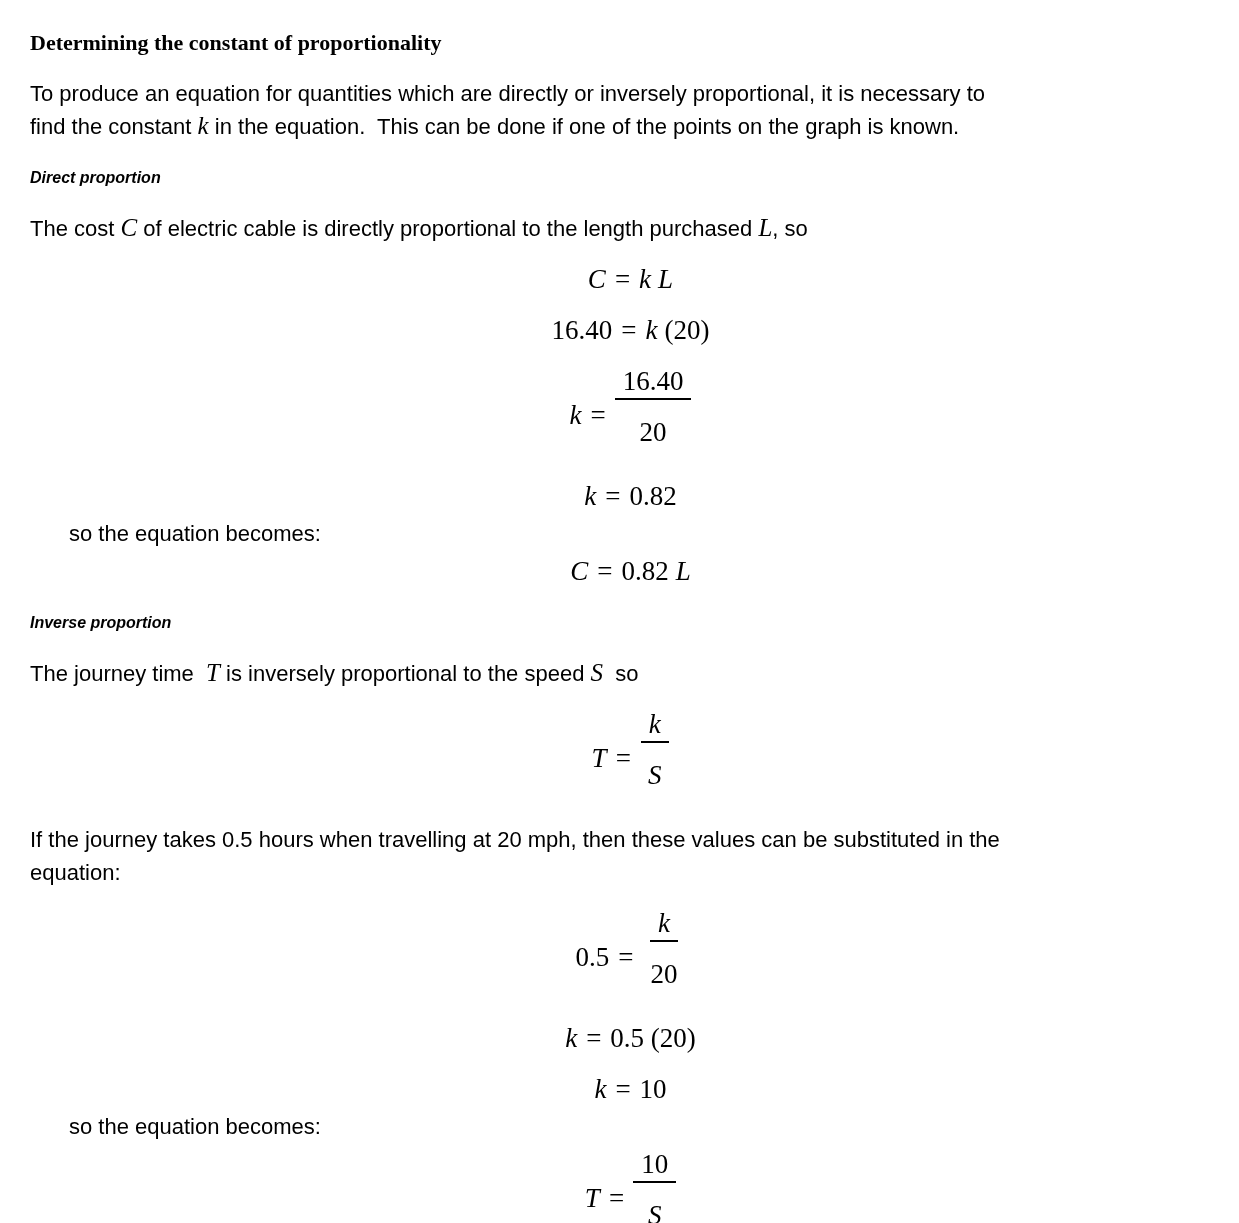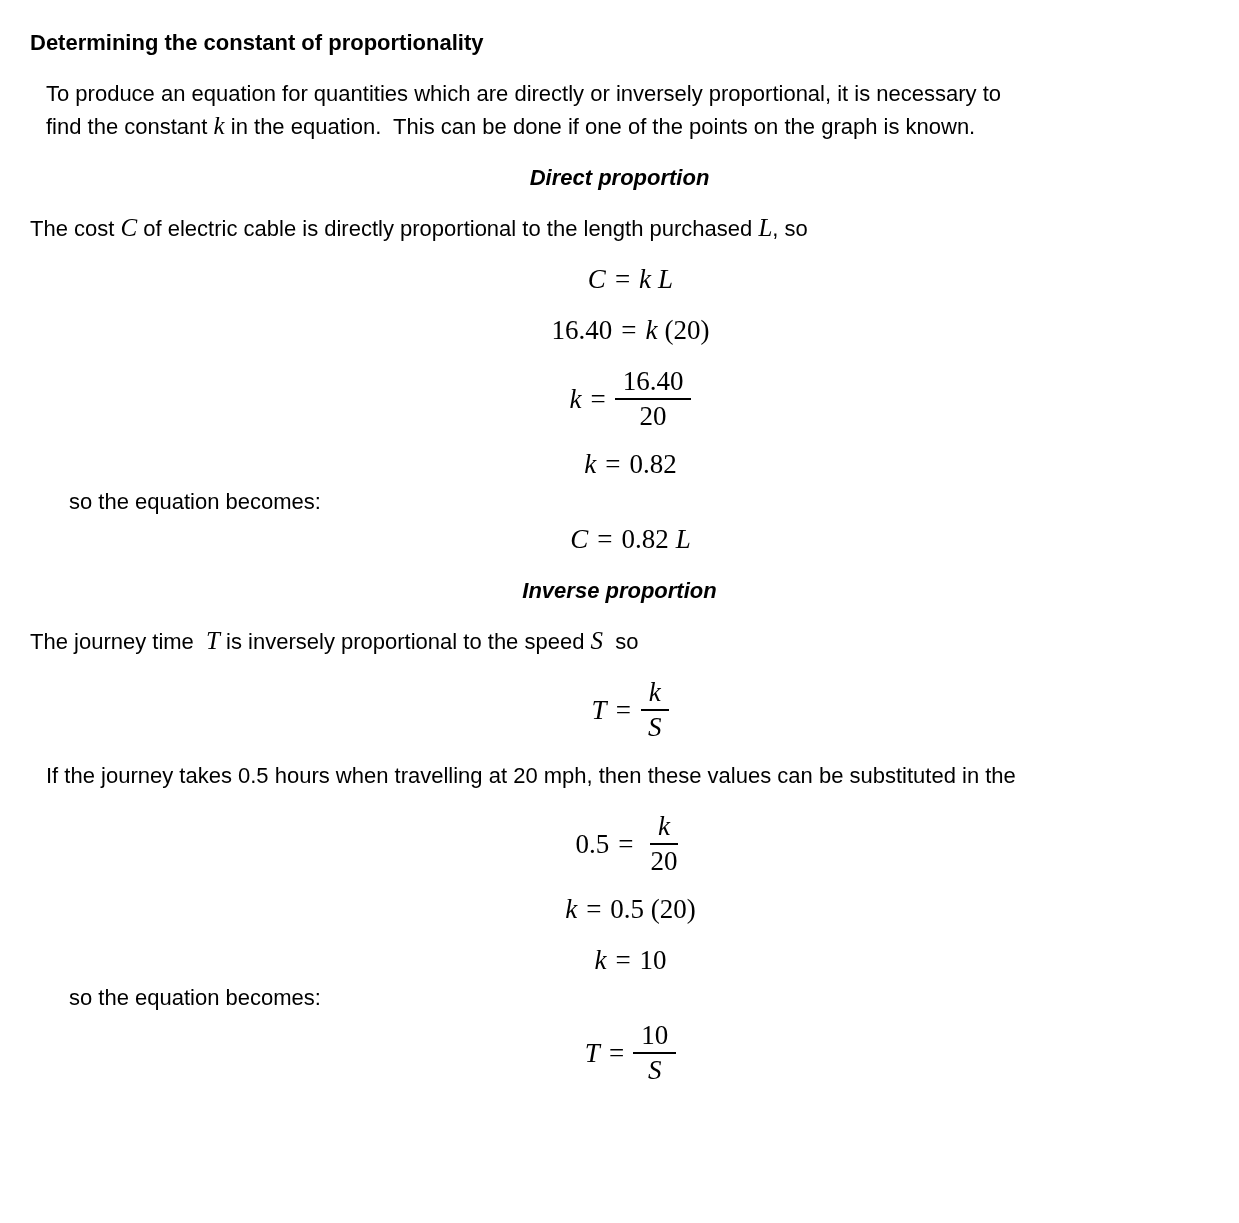--- a/index.html
+++ b/index.html
@@ -15,31 +15,31 @@
     padding: 26px 30px 0 30px;
     font-family: "Liberation Sans", sans-serif;
     font-size: 22px;
     line-height: 33px;
   }
   .title {
     font-size: 22px;
     font-weight: bold;
     line-height: 33px;
     margin: 0 0 18px 0;
+    font-family: Liberation Serif, serif;
   }
   .subheading {
-    font-size: 22px;
+    font-size: 16px;
     font-weight: bold;
     font-style: italic;
     line-height: 33px;
     margin: 0 0 18px 0;
-    text-align: center;
   }
   p { margin: 0 0 18px 0; }
-  .line { display: block; margin-left: 16px; }
+  .line { display: block; }
   
   .mv {
     font-family: "Liberation Serif", serif;
     font-style: italic;
     font-size: 25px;
     line-height: 1;
   }
   
   .equation {
     display: flex;
@@ -62,21 +62,21 @@
     display: inline-flex;
     flex-direction: column;
     align-items: center;
     text-align: center;
   }
   .fnum {
     display: block;
     padding: 0 8px;
     border-bottom: 2px solid #000000;
   }
-  .fden { display: block; padding: 0 8px; }
+  .fden { display: block; padding: 16px 8px; }
 </style>
 </head>
 <body>
 
 <main class="doc">
 
   <h1 class="title">Determining the constant of proportionality</h1>
 
   <p>
     <span class="line">To produce an equation for quantities which are directly or inversely proportional, it is necessary to</span>
@@ -135,20 +135,21 @@
     <span class="it">T</span>
     <span class="mo up">=</span>
     <span class="frac">
       <span class="fnum it">k</span>
       <span class="fden it">S</span>
     </span>
   </div>
 
   <p>
     <span class="line">If the journey takes 0.5 hours when travelling at 20 mph, then these values can be substituted in the</span>
+    <span class="line">equation:</span>
   </p>
 
   <div class="equation frac-eq">
     <span class="up">0.5</span>
     <span class="mo up">=</span>
     <span class="frac">
       <span class="fnum it">k</span>
       <span class="fden up">20</span>
     </span>
   </div>

